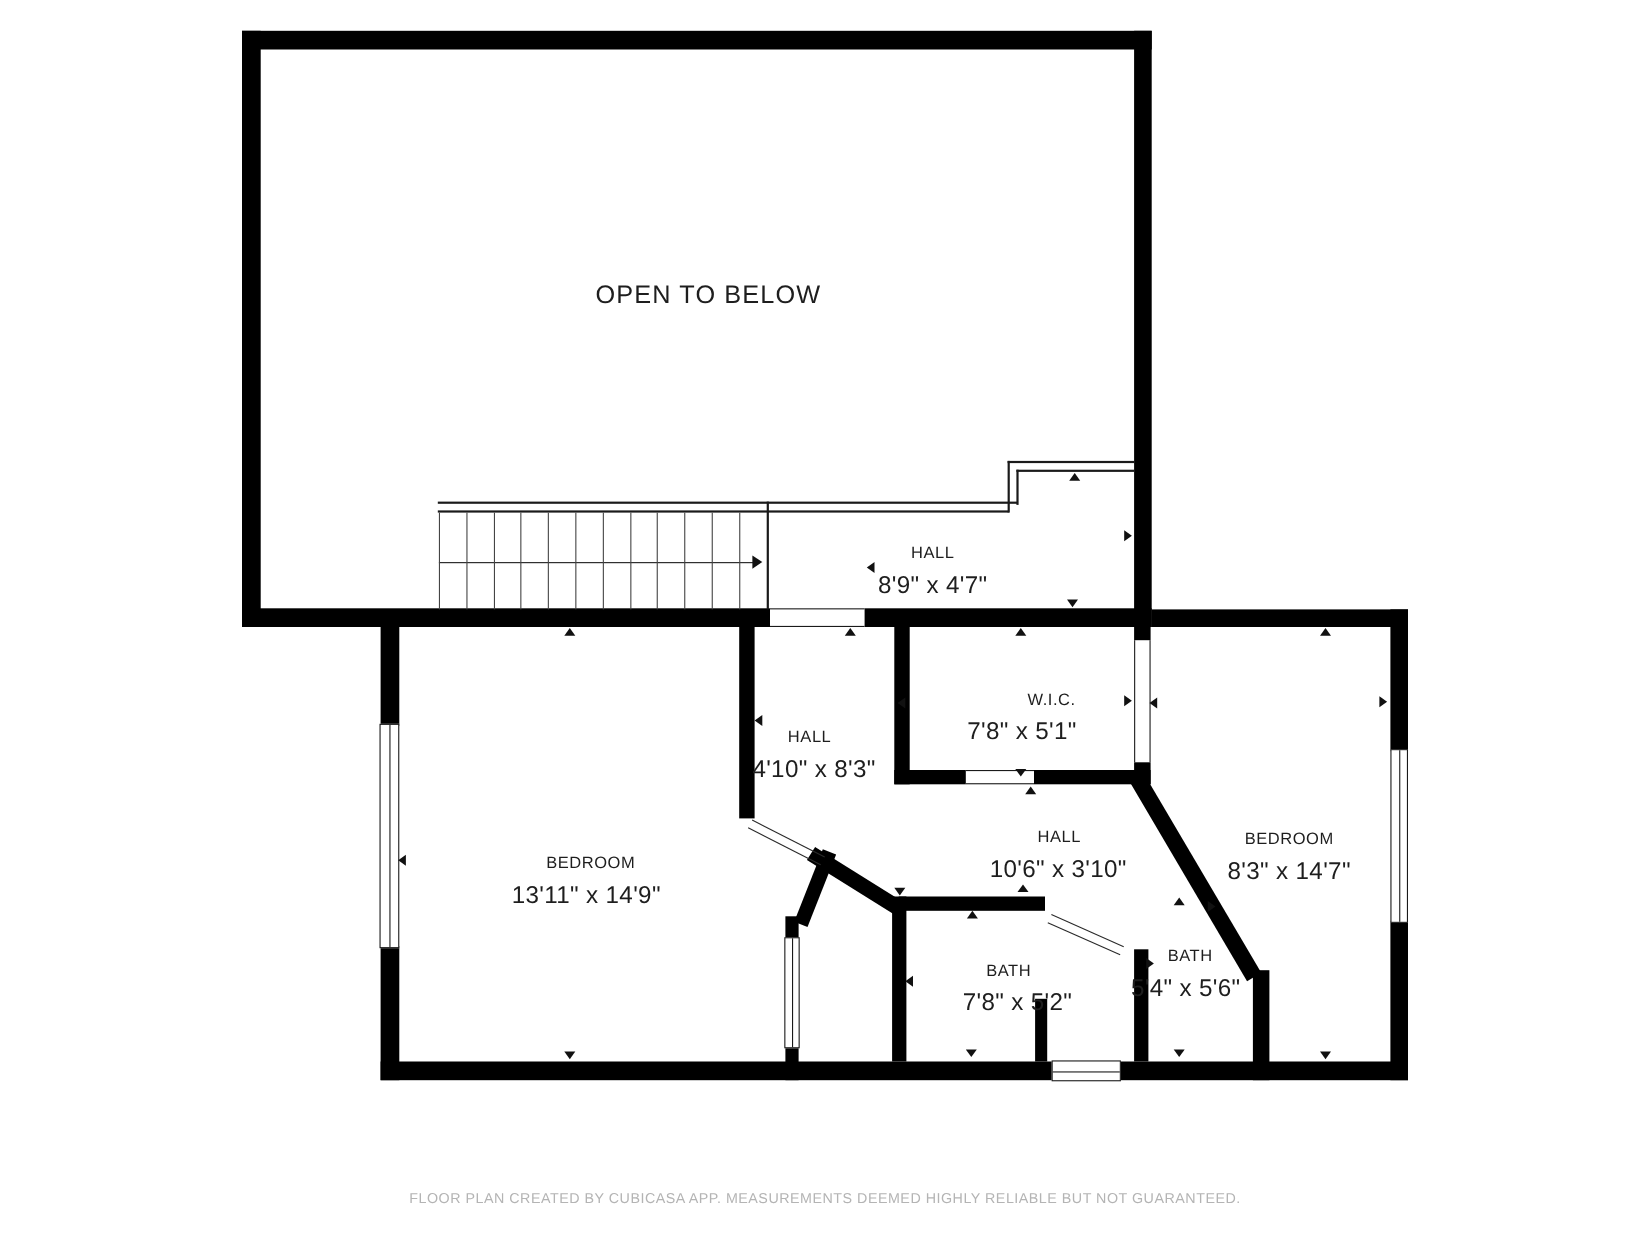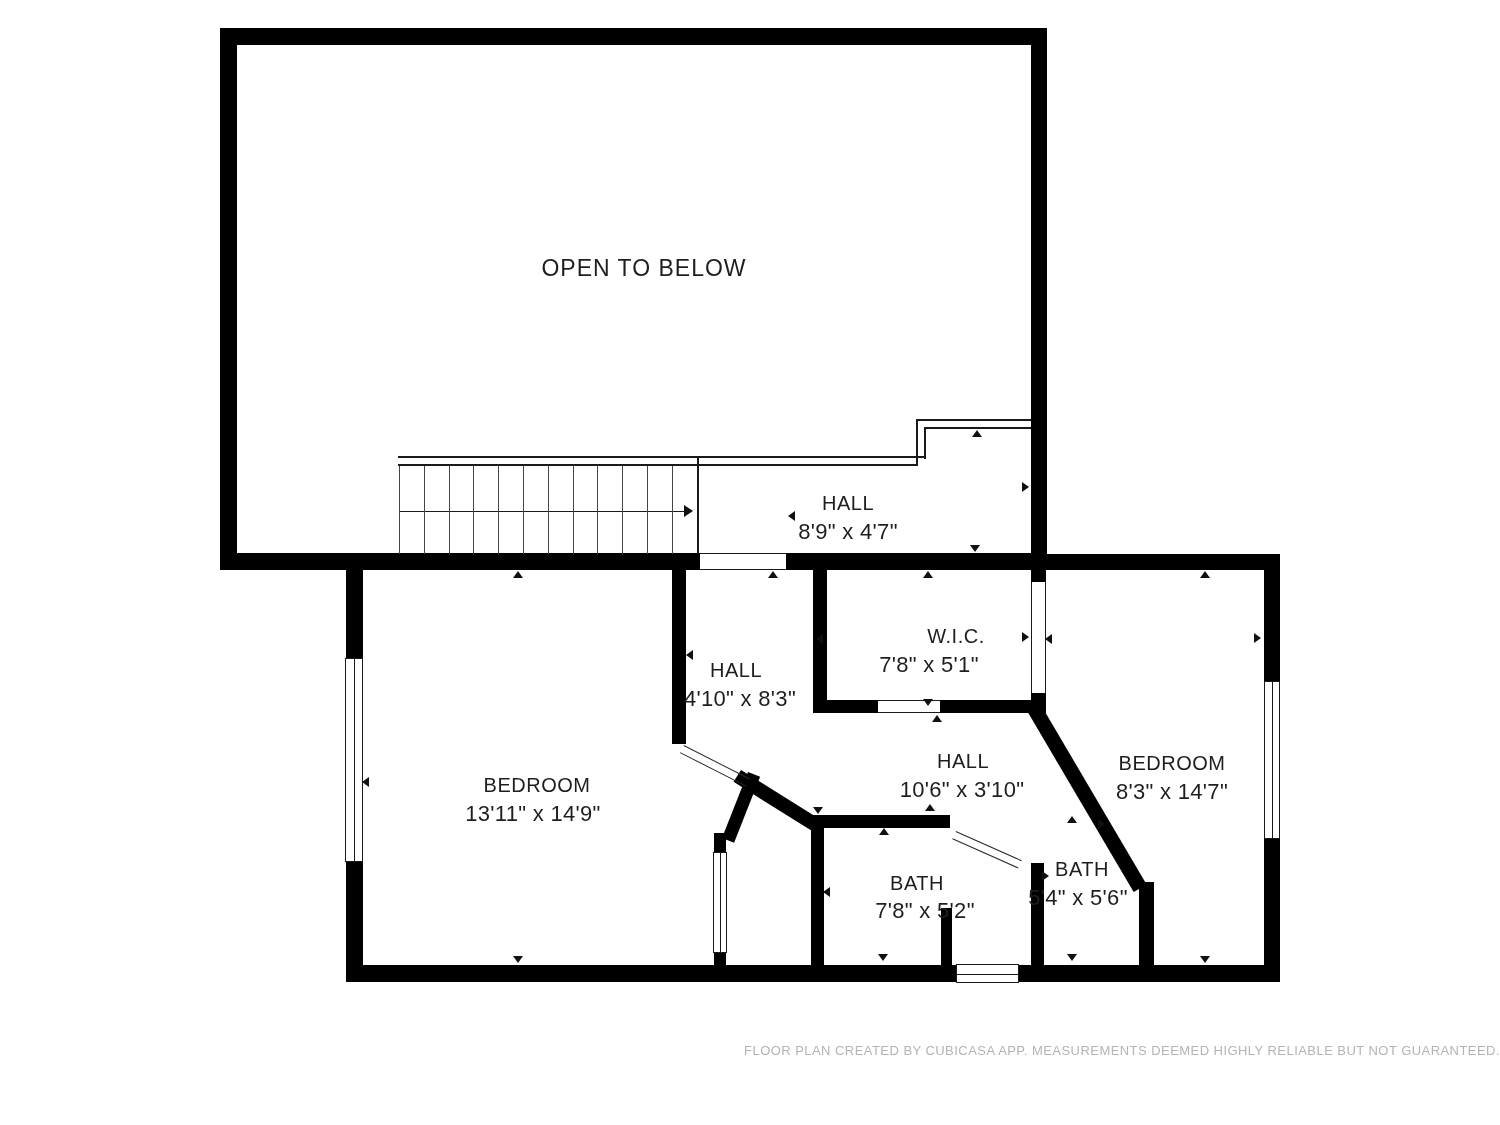--- a/index.html
+++ b/index.html
@@ -10,24 +10,24 @@
   .dwall{position:absolute;background:#000000;transform-origin:0 0;}
   .tline{position:absolute;background:#1a1a1a;}
   .window{position:absolute;background:#ffffff;border:1.4px solid #1a1a1a;box-sizing:border-box;}
   .window .mid{position:absolute;background:#1a1a1a;}
   .door{position:absolute;transform-origin:0 0;box-sizing:border-box;
         border-top:1.3px solid #2a2a2a;border-bottom:1.3px solid #2a2a2a;background:transparent;}
   .tread{position:absolute;background:#444;}
   .marker{position:absolute;width:0;height:0;}
   .room-label{position:absolute;transform:translate(-50%,-50%);white-space:nowrap;
               color:#1e1e1e;text-align:center;}
-  .room-name{font-size:20px;letter-spacing:0.5px;}
+  .room-name{font-size:15px;letter-spacing:0.5px;}
   .room-dims{font-size:22px;letter-spacing:0.3px;}
   .big-name{font-size:23px;letter-spacing:1px;}
-  #footer{position:absolute;left:0;top:1043px;width:100%;text-align:right;
+  #footer{position:absolute;left:0;top:1082px;width:100%;text-align:center;
           font-size:13px;letter-spacing:0.45px;color:#b4b4b4;}
 </style>
 </head>
 <body>
 
 <div id="canvas">
   <div id="plan">
       <div class="wall" style="left: 220px; top: 28px; width: 827px; height: 17px;"></div>
       <div class="wall" style="left: 220px; top: 28px; width: 17px; height: 542px;"></div>
       <div class="wall" style="left: 1031px; top: 28px; width: 16px; height: 542px;"></div>

